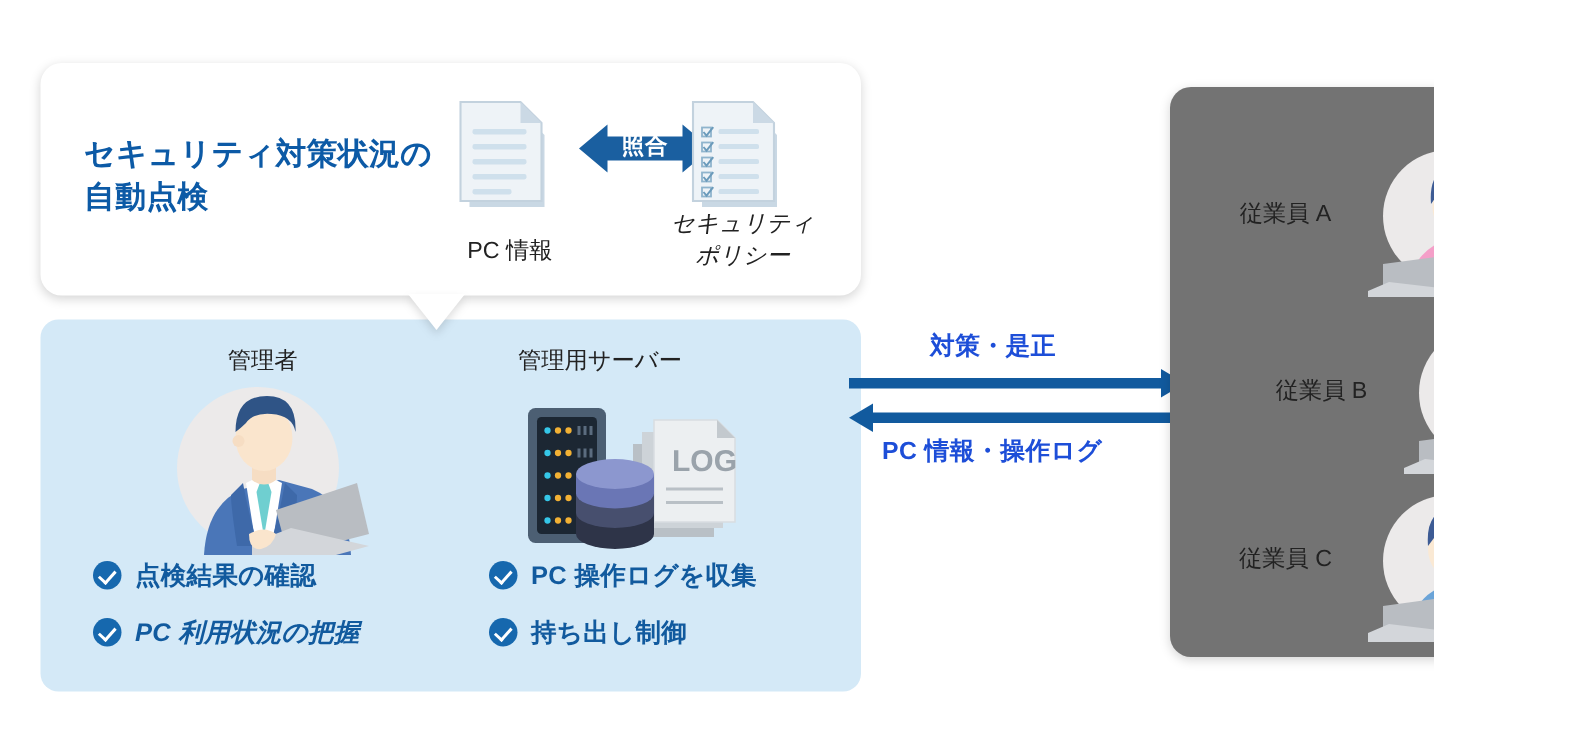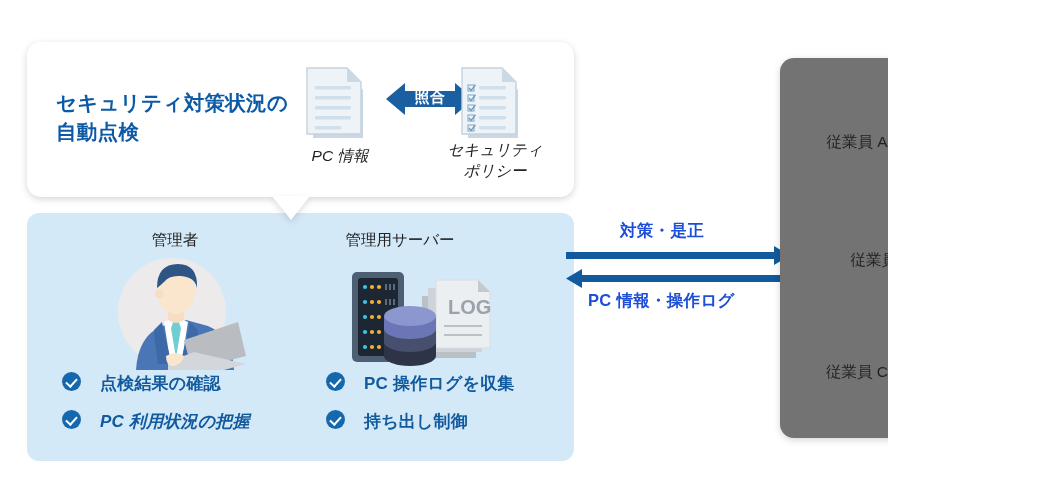--- a/index.html
+++ b/index.html
@@ -5,21 +5,21 @@
   html, body {
     margin: 0; padding: 0;
     background: #ffffff;
   }
   body {
     font-family: "Liberation Sans", "DejaVu Sans", sans-serif;
     -webkit-font-smoothing: antialiased;
   }
   #stage {
     position: relative;
-    width: 888px;
+    width: 956px;
     height: 494px;
     background: #ffffff;
     overflow: hidden;
   }
 
   
   .top-card {
     position: absolute;
     left: 27px; top: 42px;
     width: 547px; height: 155px;
@@ -86,21 +86,22 @@
   }
   .col-title {
     position: absolute;
     color: #222222;
     font-size: 15.5px;
     text-align: center;
   }
   .bullet-row {
     position: absolute;
     display: flex;
-    gap: 19px;
+    align-items: center;
+    gap: 9px;
     color: #115a9e;
     font-weight: bold;
     font-size: 17px;
     white-space: nowrap;
     letter-spacing: 0.2px;
   }
   .check {
     width: 19px; height: 19px;
     border-radius: 50%;
     background: #1668ae;
@@ -176,21 +177,21 @@
       <path d="M42 6 l14 14 h-14 z" fill="#cbd9e5"></path>
       <g fill="#cfe0ec">
         <rect x="10" y="24" width="36" height="3.6" rx="1.4"></rect>
         <rect x="10" y="34" width="36" height="3.6" rx="1.4"></rect>
         <rect x="10" y="44" width="36" height="3.6" rx="1.4"></rect>
         <rect x="10" y="54" width="36" height="3.6" rx="1.4"></rect>
         <rect x="10" y="64" width="26" height="3.6" rx="1.4"></rect>
       </g>
     </svg>
   </div>
-  <div class="doc-caption" style="left:290px; top:146px; width:100px;font-style:italic;">PC 情報</div>
+  <div class="doc-caption" style="left:290px; top:158px; width:100px;">PC 情報</div>
 
   <div class="cmp-arrow">
     <svg width="88" height="38" viewBox="0 0 88 38">
       <path d="M0 19 L19 3 L19 11 L69 11 L69 3 L88 19 L69 35 L69 27 L19 27 L19 35 Z" fill="#1a5fa0"></path>
     </svg>
   </div>
   <div class="cmp-label">照合</div>
 
   <div class="doc-wrap" style="left:458px; top:62px; width:72px; height:82px;">
     <svg width="72" height="82" viewBox="0 0 72 82">

